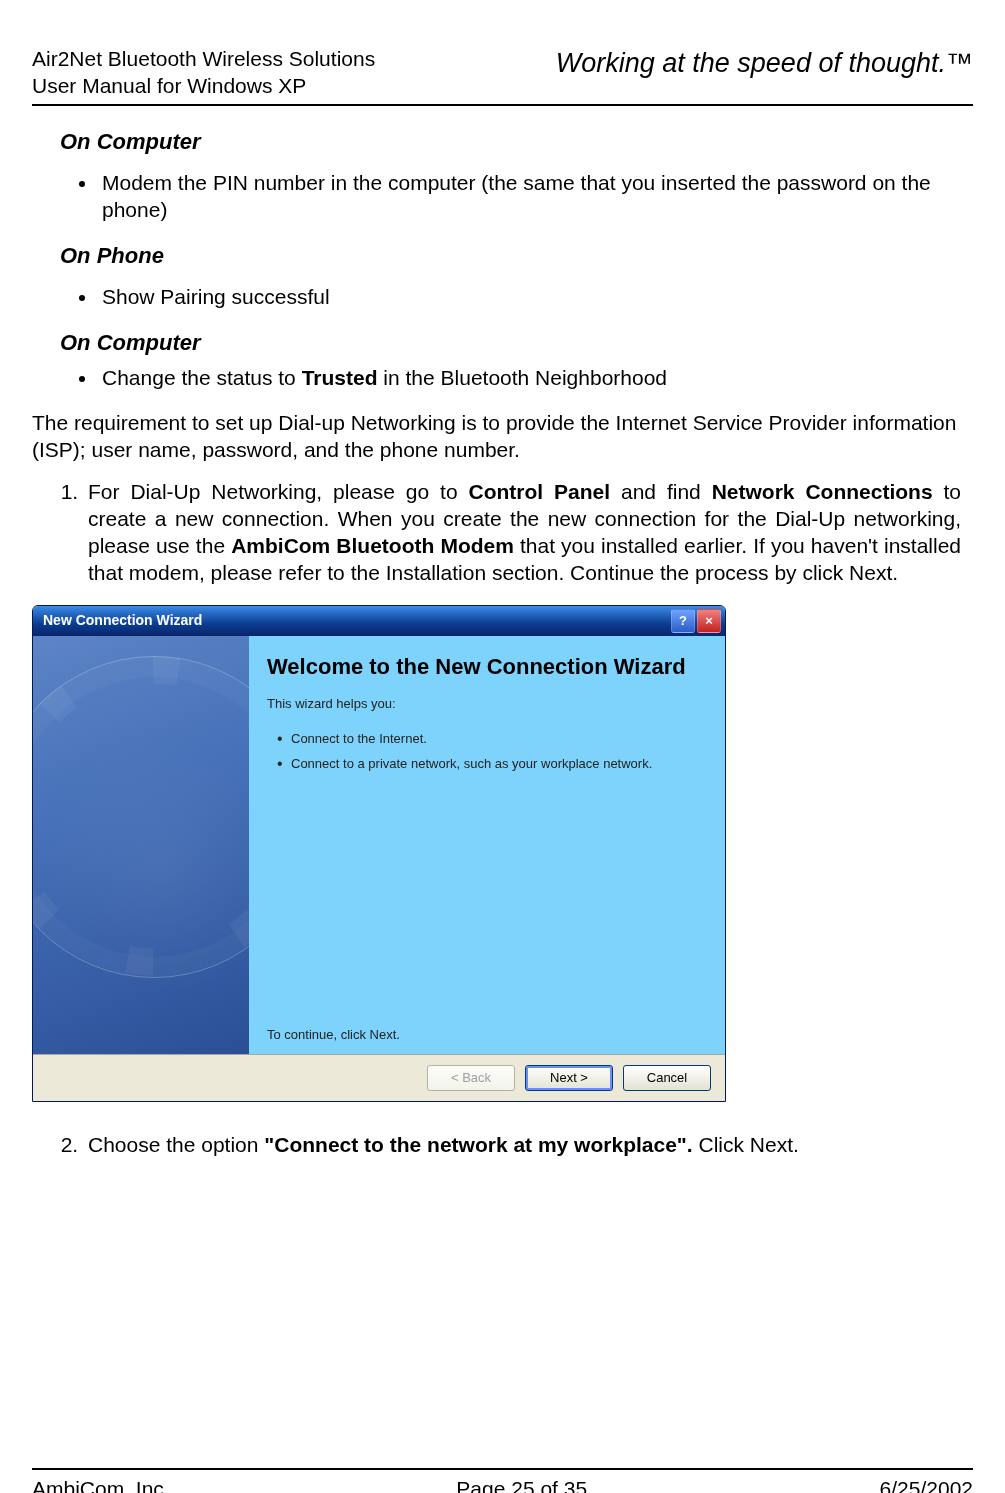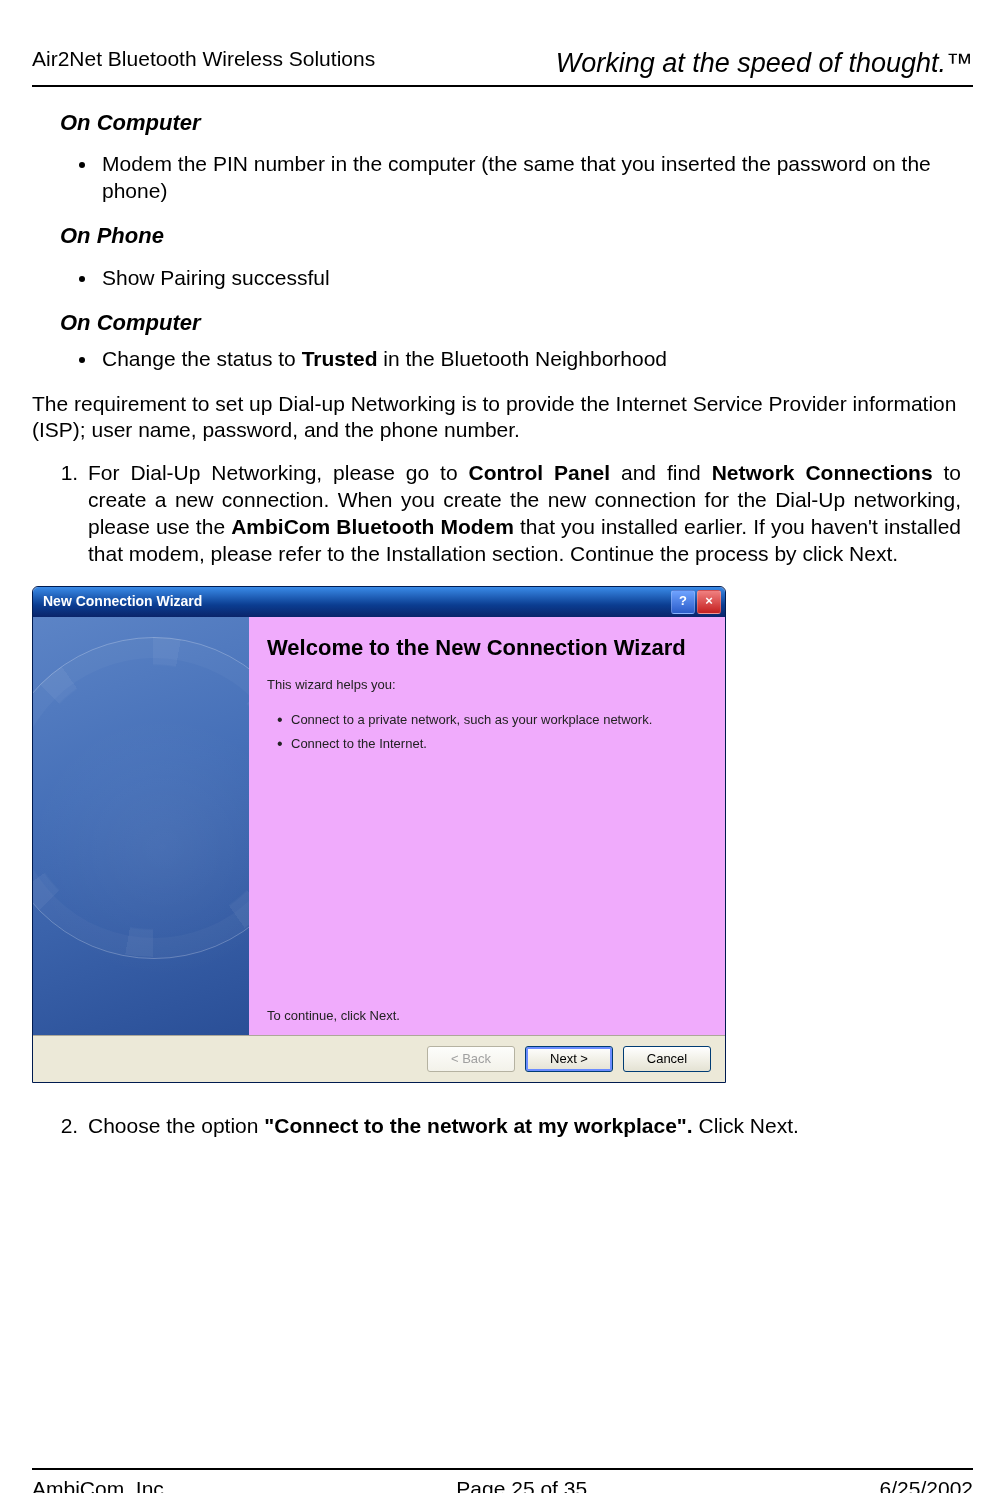--- a/index.html
+++ b/index.html
@@ -129,21 +129,21 @@
     background: linear-gradient(#f08080, #c52020);
     display: flex; align-items: center; justify-content: center;
     color: #fff; font-weight: bold; font-size: 13px;
   }
   .tb-help {
     background: linear-gradient(#6fa3ff, #2b5cc9);
   }
   .wizard-body {
     display: flex;
     height: 418px;
-    background: #f0abfc;
+    background: #7dd3fc;
   }
   .wiz-left {
     width: 216px;
     background:
       radial-gradient(220px 220px at 60% 55%, rgba(255,255,255,0.05), transparent 60%),
       linear-gradient(160deg, #5c84c6 0%, #4670b8 40%, #2a4f97 100%);
     position: relative;
     overflow: hidden;
   }
   .wiz-left::before {
@@ -242,20 +242,21 @@
   }
 </style>
 </head>
 <body>
 
 <div class="page">
 
   <div class="doc-header">
     <div class="hdr-left">
       <div>Air2Net Bluetooth Wireless Solutions</div>
+      <div>User Manual for Windows XP</div>
     </div>
     <div class="hdr-right">Working at the speed of thought.™</div>
   </div>
   <hr class="hr-thick">
 
   <div class="content">
 
     <div class="sect-heading">On Computer</div>
     <ul class="bullets">
       <li>Modem the PIN number in the computer (the same that you inserted the password on the phone)</li>
@@ -292,22 +293,22 @@
           <span class="tb-btn">
             <span>×</span>
           </span>
         </div>
         <div class="wizard-body">
           <div class="wiz-left"></div>
           <div class="wiz-right">
             <div class="wiz-title">Welcome to the New Connection Wizard</div>
             <div class="wiz-intro">This wizard helps you:</div>
             <ul class="wiz-bullets">
+              <li>Connect to the Internet.</li>
               <li>Connect to a private network, such as your workplace network.</li>
-              <li>Connect to the Internet.</li>
             </ul>
             <div class="wiz-continue">To continue, click Next.</div>
           </div>
         </div>
         <div class="wizard-buttons">
           <button class="xp-btn disabled">&lt; Back</button>
           <button class="xp-btn default">Next &gt;</button>
           <button class="xp-btn">Cancel</button>
         </div>
       </div>

